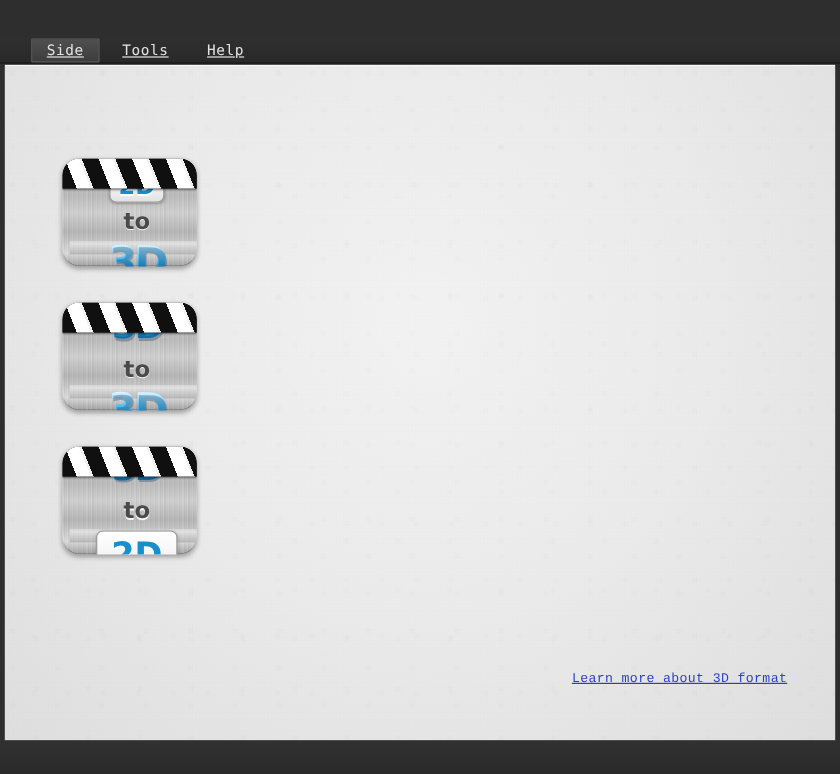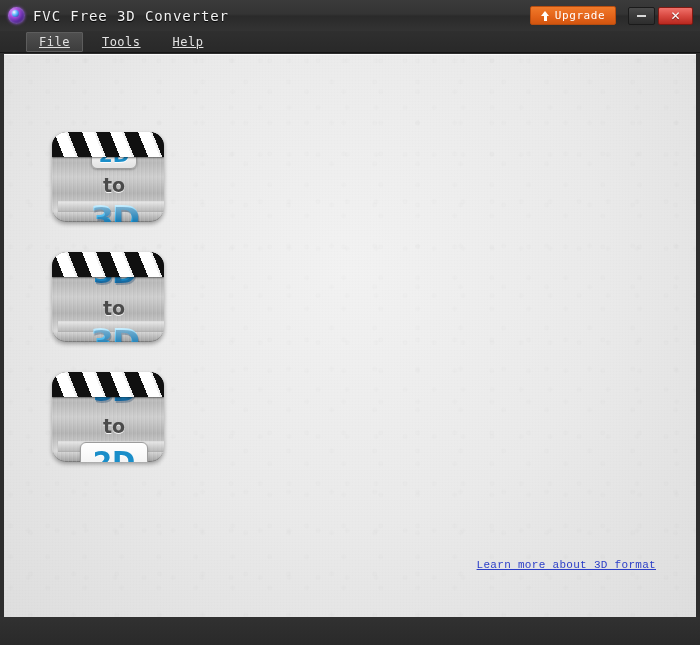--- a/index.html
+++ b/index.html
@@ -222,43 +222,24 @@
   .footer-strip{
     position:absolute;left:0;bottom:0;width:700px;height:28px;
     background:linear-gradient(180deg,#313131 0%,#2a2a2a 100%);
   }
 </style>
 </head>
 <body>
 
 <div class="app-window">
 
-  <div class="titlebar">
-    <div class="app-logo"></div>
-    <div class="title-text">FVC Free 3D Converter</div>
-    <div class="titlebar-spacer"></div>
-
-    <div class="upgrade-btn">
-      <span class="up-arrow"></span>
-      <span>Upgrade</span>
-    </div>
-
-    <div class="winctl">
-      <div class="btn-min">
-        <i></i>
-      </div>
-      <div class="btn-close">
-        <span>✕</span>
-      </div>
-    </div>
-  </div>
 
   <div class="menubar">
     <div class="menu-item active">
-      <u>File</u>
+      <u>Side</u>
     </div>
     <div class="menu-item">
       <u>Tools</u>
     </div>
     <div class="menu-item">
       <u>Help</u>
     </div>
   </div>
 
   <div class="content">

